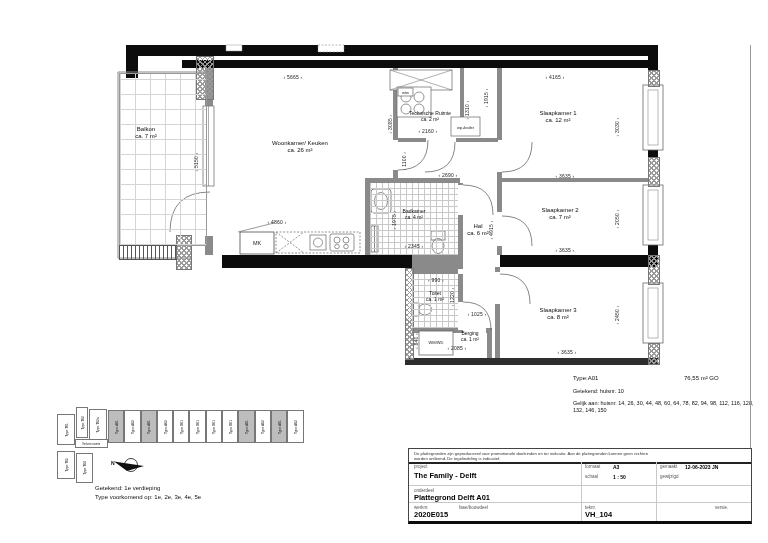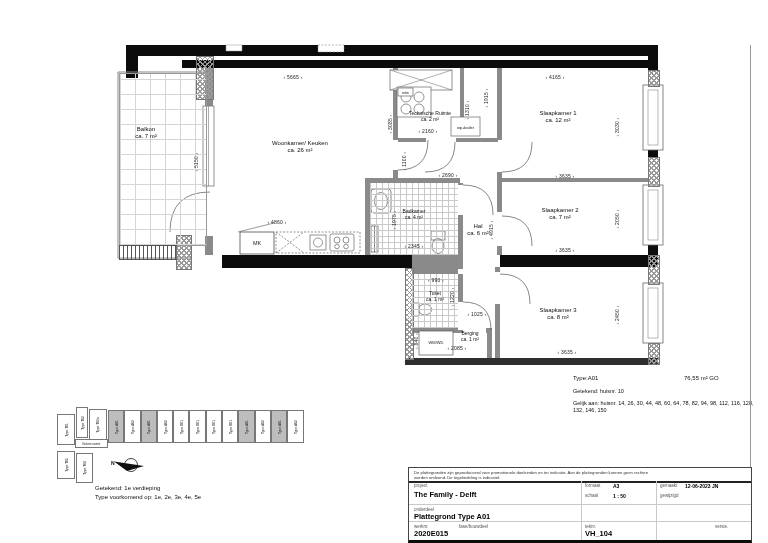--- a/index.html
+++ b/index.html
@@ -28,21 +28,21 @@
                repeating-linear-gradient(90deg,#c9c9c9 0 1px,transparent 1px 6px);}
   .bigtiles{position:absolute;border:0.5px solid #999;
     background:repeating-linear-gradient(0deg,#d5d5d5 0 1px,transparent 1px 15px),
                repeating-linear-gradient(90deg,#d5d5d5 0 1px,transparent 1px 15px);}
   .railing{position:absolute;border-top:1px solid #555;border-bottom:1px solid #555;
     background:repeating-linear-gradient(90deg,#555 0 1px,transparent 1px 4px);}
   
   .info{position:absolute;font-size:5.5px;color:#111;white-space:nowrap;}
   .info.wrap{white-space:normal;}
   
-  #titleblock{position:absolute;left:408px;top:467px;width:342px;height:72px;
+  #titleblock{position:absolute;left:408px;top:448px;width:342px;height:72px;
      border:1px solid #444;border-bottom:3px solid #0c0c0c;background:#fff;}
   #titleblock .tb-disc{position:absolute;left:5px;top:2px;width:240px;
      font-size:4.2px;line-height:5px;color:#333;}
   #titleblock .tb-line{position:absolute;left:0;top:13px;width:100%;height:1.5px;background:#222;}
   #titleblock .thin-h{position:absolute;left:0;width:100%;height:1px;background:#c9c9c9;}
   #titleblock .thin-v{position:absolute;top:13px;width:1px;height:59px;background:#c9c9c9;}
   .tb-label{position:absolute;font-size:4.5px;color:#555;white-space:nowrap;}
   .tb-big{position:absolute;font-size:7.5px;font-weight:bold;color:#000;white-space:nowrap;}
   .tb-sv{position:absolute;font-size:5px;font-weight:bold;color:#000;white-space:nowrap;}
   
@@ -350,21 +350,21 @@
     <span class="tb-big" style="left:5px;top:22px;">The Family - Delft</span>
     <span class="tb-label" style="left:176px;top:15px;">formaat</span>
     <span class="tb-sv" style="left:204px;top:15px;">A3</span>
     <span class="tb-label" style="left:176px;top:25px;">schaal</span>
     <span class="tb-sv" style="left:204px;top:25px;">1 : 50</span>
     <span class="tb-label" style="left:251px;top:15px;">gemaakt</span>
     <span class="tb-sv" style="left:276px;top:15px;">12-06-2023 JN</span>
     <span class="tb-label" style="left:251px;top:25px;">gewijzigd</span>
 
     <span class="tb-label" style="left:5px;top:39px;">onderdeel</span>
-    <span class="tb-big" style="left:5px;top:44px;">Plattegrond Type A01</span>
+    <span class="tb-big" style="left:5px;top:44px;">Plattegrond Delft A01</span>
 
     <span class="tb-label" style="left:5px;top:56px;">werknr.</span>
     <span class="tb-label" style="left:50px;top:56px;">fase/bouwdeel</span>
     <span class="tb-big" style="left:5px;top:61px;">2020E015</span>
     <span class="tb-label" style="left:176px;top:56px;">teknr.</span>
     <span class="tb-big" style="left:176px;top:61px;">VH_104</span>
     <span class="tb-label" style="left:306px;top:56px;">versie.</span>
   </div>
 
 </div>

